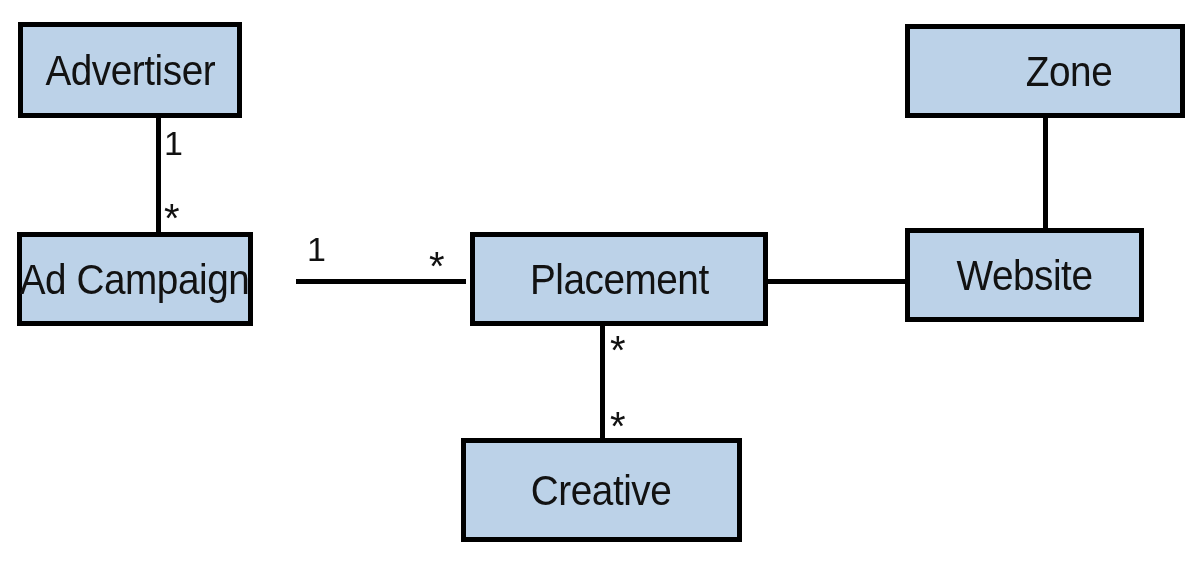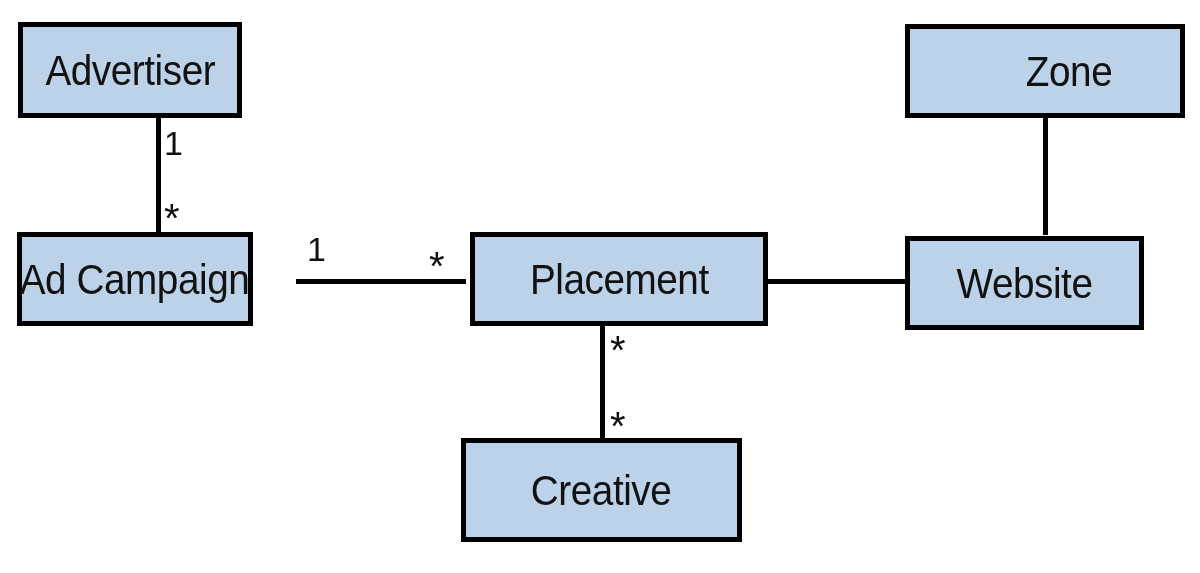--- a/index.html
+++ b/index.html
@@ -98,21 +98,21 @@
   </div>
 
   <div class="entity-box" style="left:462px; top:232px; width:298px; height:94px;margin-left:8px;">
     <span class="entity-label">Placement</span>
   </div>
 
   <div class="entity-box" style="left:905px; top:24px; width:280px; height:94px;padding-left:48px;">
     <span class="entity-label">Zone</span>
   </div>
 
-  <div class="entity-box" style="left:905px; top:236px; width:239px; height:94px;">
+  <div class="entity-box" style="left:905px; top:228px; width:239px; height:94px;">
     <span class="entity-label">Website</span>
   </div>
 
   <div class="entity-box" style="left:461px; top:438px; width:281px; height:104px;">
     <span class="entity-label">Creative</span>
   </div>
 
 </div>
 
 </body></html>

